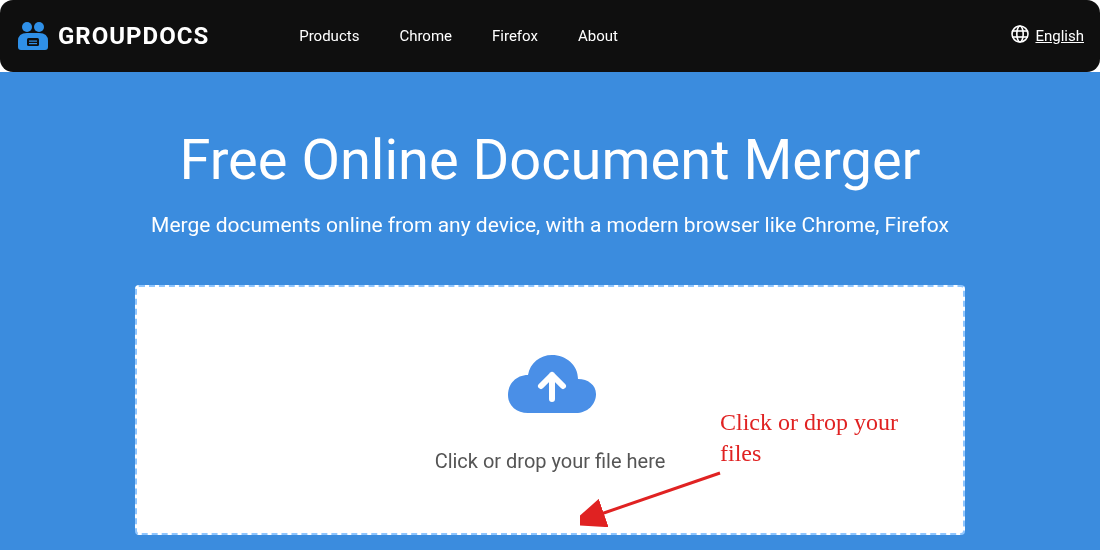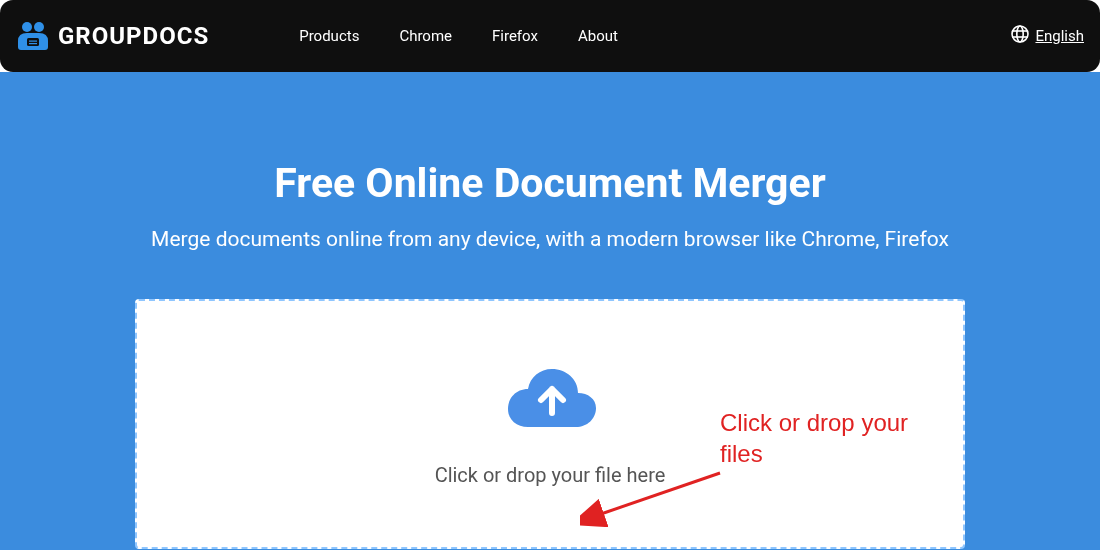--- a/index.html
+++ b/index.html
@@ -59,23 +59,22 @@
     }
     .hero {
       background: #3b8cde;
       height: 490px;
       padding-top: 55px;
       text-align: center;
       color: #ffffff;
       position: relative;
     }
     .hero-title {
-      font-size: 41px;
-      font-weight: 700;
-      margin-top: 32px;
+      font-size: 56px;
+      font-weight: 400;
     }
     .hero-subtitle {
       font-size: 21px;
       font-weight: 400;
       margin-top: 20px;
       text-align: center;
     }
     .dropzone {
       margin: 48px auto 0;
       width: 830px;
@@ -97,21 +96,21 @@
     }
     .annotation {
       position: absolute;
       pointer-events: none;
     }
     .annotation-text {
       position: absolute;
       left: 720px;
       top: 335px;
       color: #e02222;
-      font-family: Liberation Sans, sans-serif;
+      font-family: Liberation Serif, serif;
       font-size: 24px;
       line-height: 1.3;
       width: 220px;
       text-align: left;
     }
     .annotation-arrow {
       position: absolute;
       left: 580px;
       top: 395px;
     }

